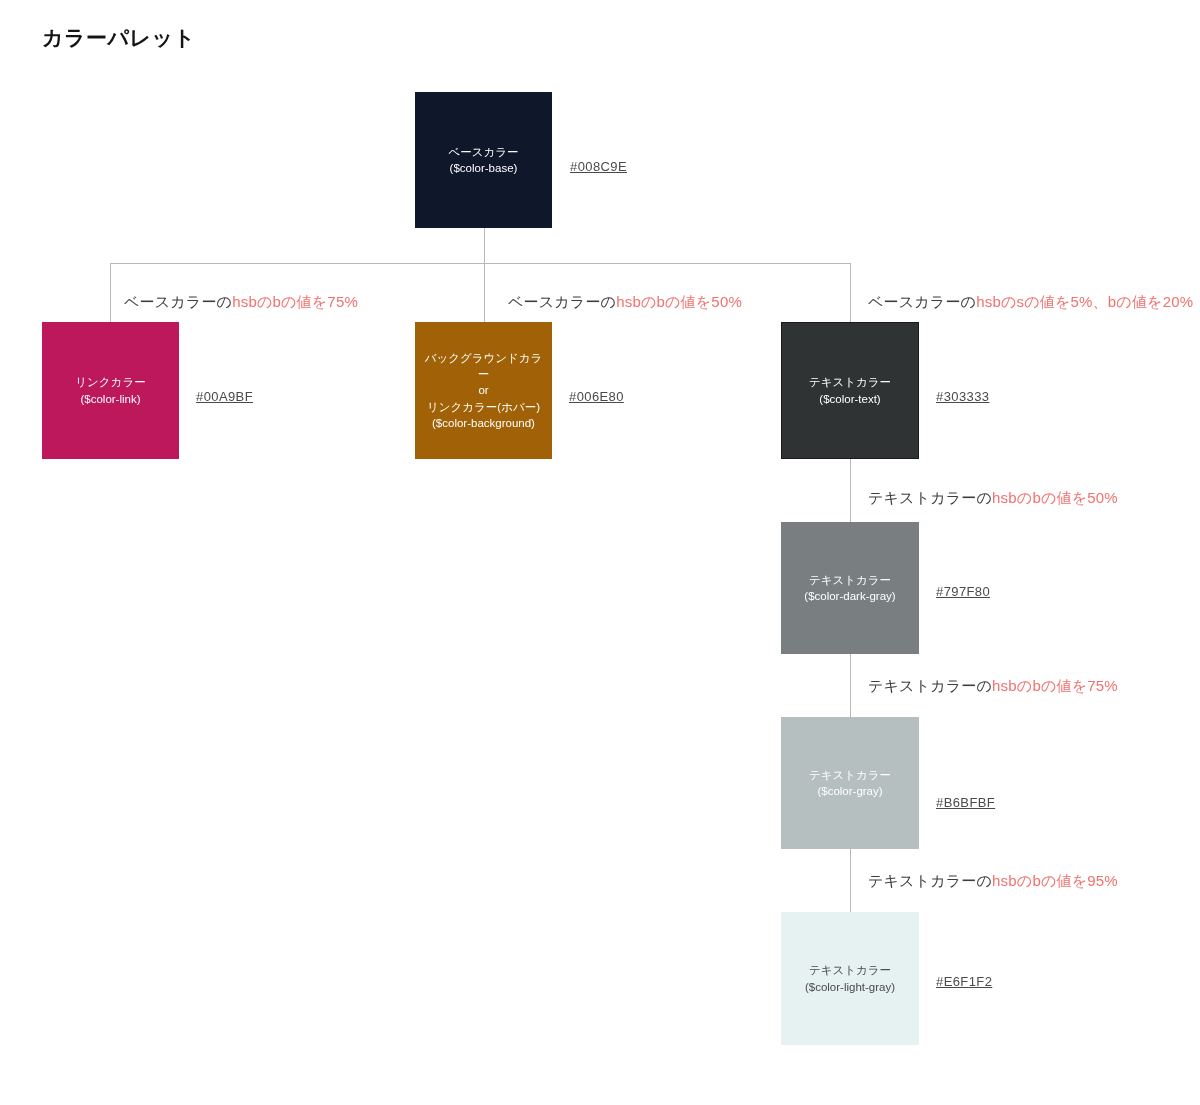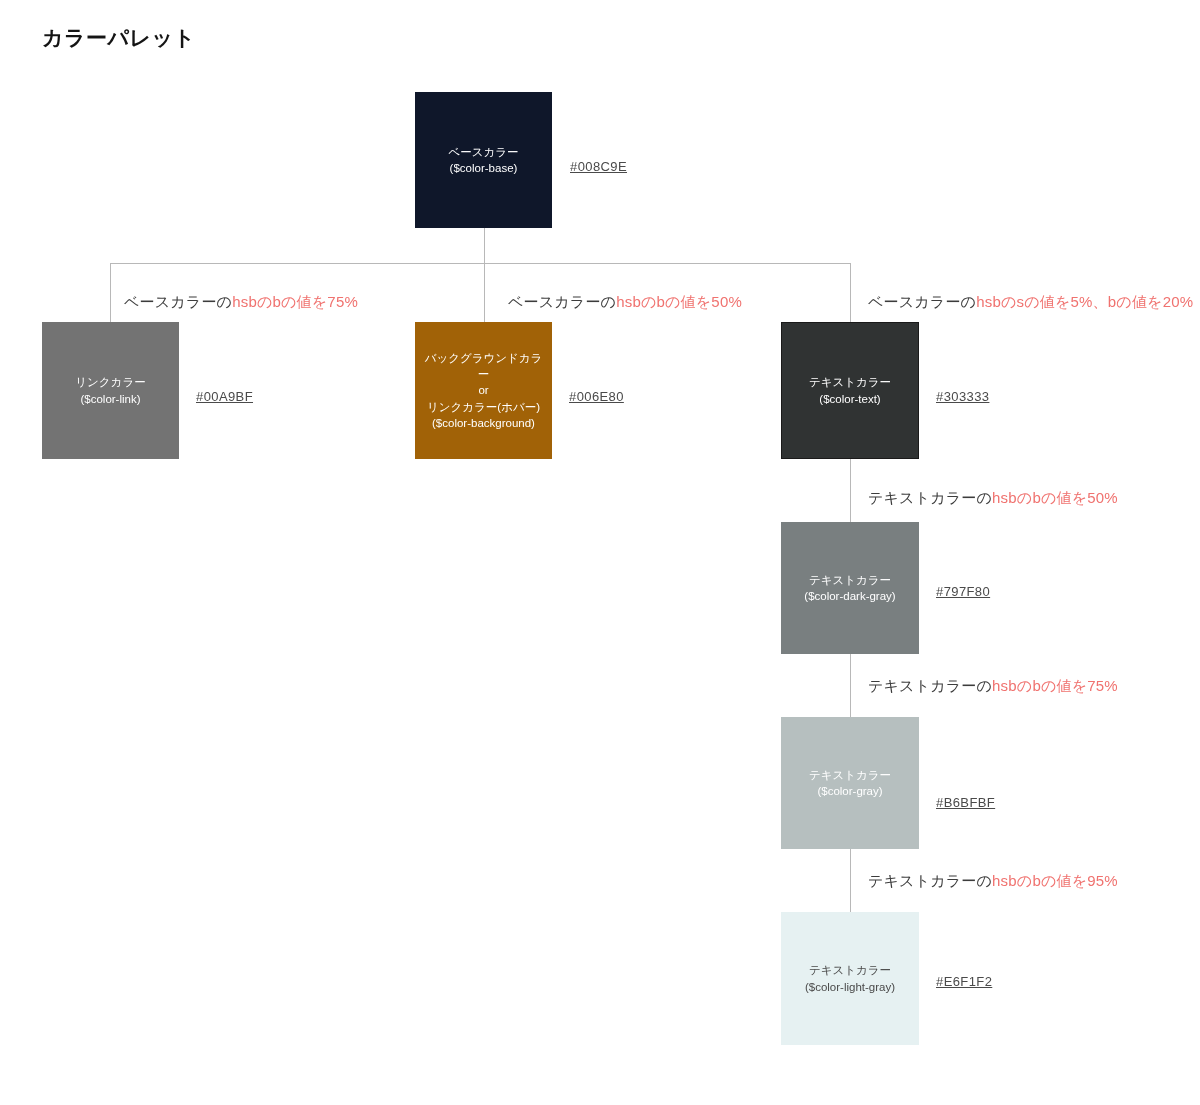--- a/index.html
+++ b/index.html
@@ -122,21 +122,21 @@
   <div class="edge-label" style="left:868px; top:872px;">
     <span>テキストカラーの</span><span class="accent">hsbのbの値を95%</span>
   </div>
 
   <div class="swatch" style="left:415px; top:92px; width:137px; height:136px; background:#0f172a; color:#ffffff;">
     <span class="swatch-label">ベースカラー
 ($color-base)</span>
   </div>
   <div class="hexcode" style="left:570px; top:159px;">#008C9E</div>
 
-  <div class="swatch" style="left:42px; top:322px; width:137px; height:137px; background:#737373; color:#ffffff;">
+  <div class="swatch" style="left:42px; top:322px; width:137px; height:137px; background:#be185d; color:#ffffff;">
     <span class="swatch-label">リンクカラー
 ($color-link)</span>
   </div>
   <div class="hexcode" style="left:196px; top:389px;">#00A9BF</div>
 
   <div class="swatch" style="left:415px; top:322px; width:137px; height:137px; background:#a16207; color:#ffffff;">
     <span class="swatch-label">バックグラウンドカラー
 or
 リンクカラー(ホバー)
 ($color-background)</span>

